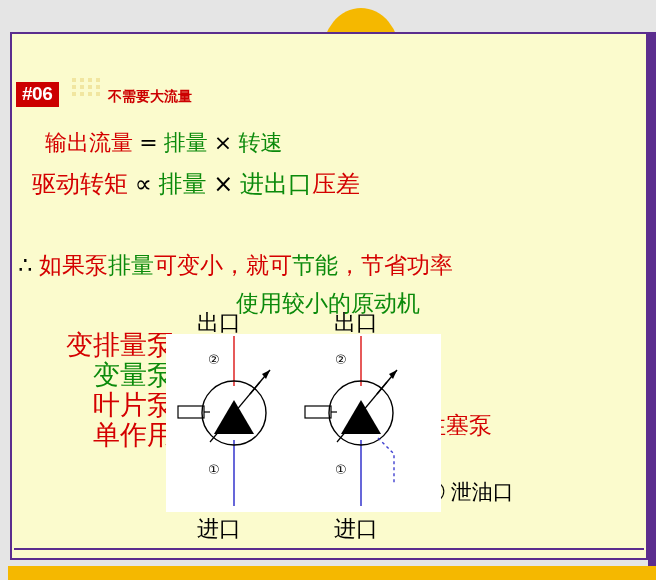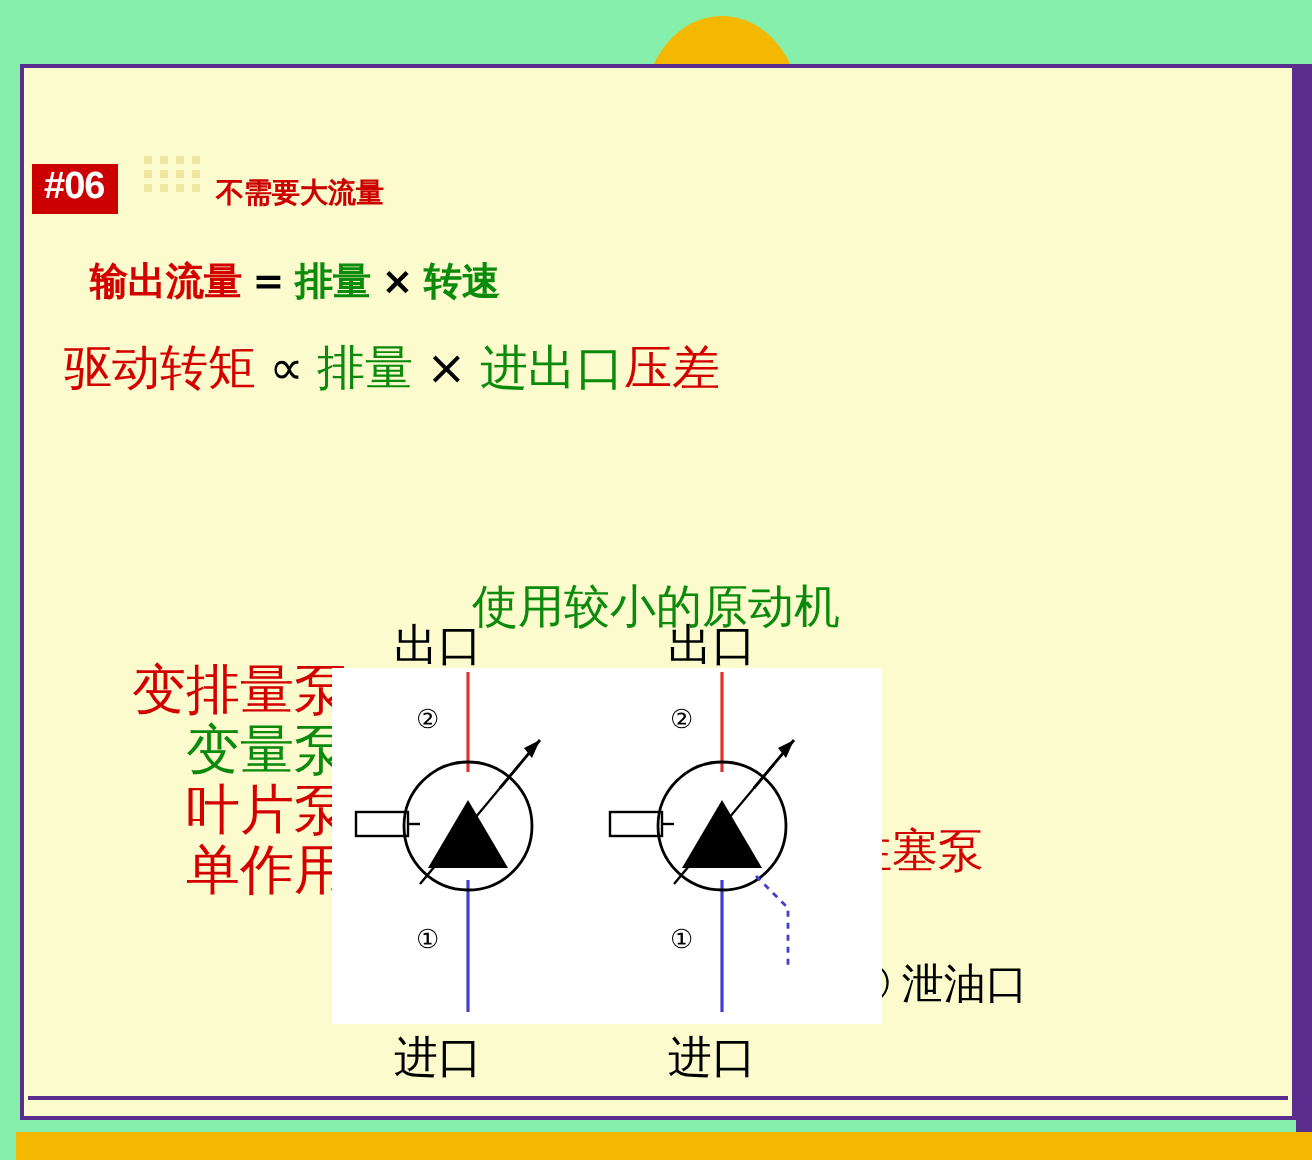--- a/index.html
+++ b/index.html
@@ -11,21 +11,21 @@
     height: 580px;
     background: #ffffff;
     font-family: "Liberation Sans", sans-serif;
     overflow: hidden;
     position: relative;
   }
   .stage {
     position: absolute;
     left: 0; top: 0;
     width: 656px; height: 580px;
-    background: #86efac;
+    background: #e5e5e5;
   }
   
   .dome {
     position: absolute;
     left: 322px;
     top: 8px;
     width: 78px;
     height: 78px;
     background: #f5b800;
     border-radius: 50% 50% 50% 50% / 60% 60% 40% 40%;
@@ -103,23 +103,22 @@
     font-size: 14px;
     font-weight: bold;
     font-family: "Liberation Sans", sans-serif;
   }
 
   
   .line1 {
     position: absolute;
     left: 45px;
     top: 128px;
-    font-size: 19px;
-    white-space: nowrap;
-    font-weight: bold;
+    font-size: 22px;
+    white-space: nowrap;
   }
   .line2 {
     position: absolute;
     left: 32px;
     top: 168px;
     font-size: 24px;
     white-space: nowrap;
   }
   .line3 {
     position: absolute;
@@ -246,20 +245,24 @@
 
   <div class="line2">
     <span class="red">驱动转矩</span>
     <span class="black sym">∝</span>
     <span class="green">排量</span>
     <span class="black sym">×</span>
     <span class="green">进出口</span><span class="red">压差</span>
   </div>
 
 
+  <div class="line4">
+    <span class="black sym">∴</span>
+    <span class="red">如果泵</span><span class="green">排量</span><span class="red">可变小，就可</span><span class="green">节能</span><span class="red">，节省功率</span>
+  </div>
 
   <div class="line5">使用较小的原动机</div>
 
   <div class="lbl-outlet-1">出口</div>
   <div class="lbl-outlet-2">出口</div>
   <div class="lbl-inlet-1">进口</div>
   <div class="lbl-inlet-2">进口</div>
 
   <div class="left-stack">
     <div class="red">变排量泵</div>

